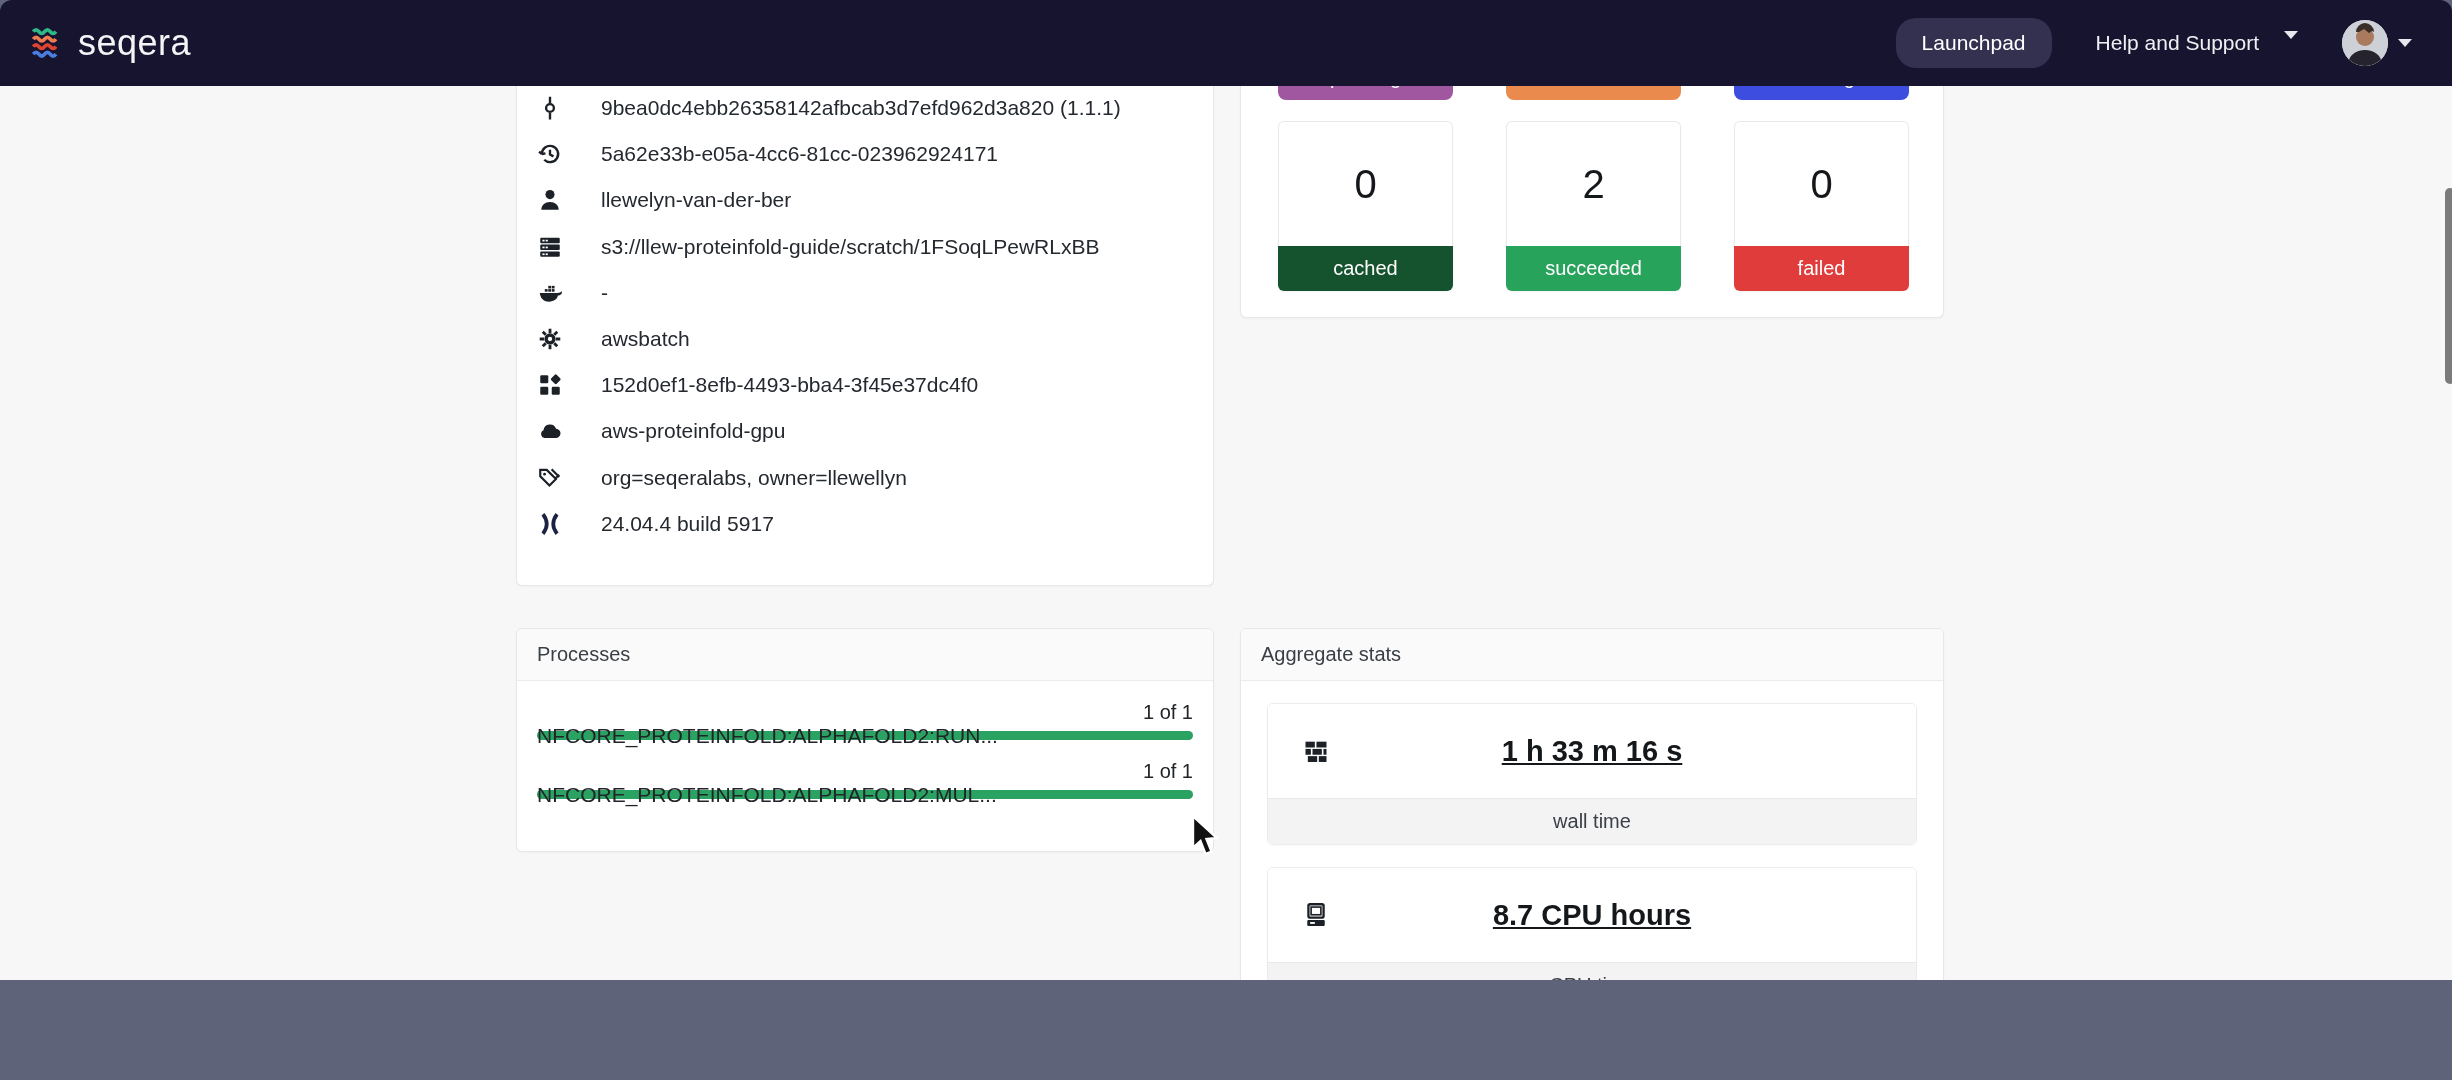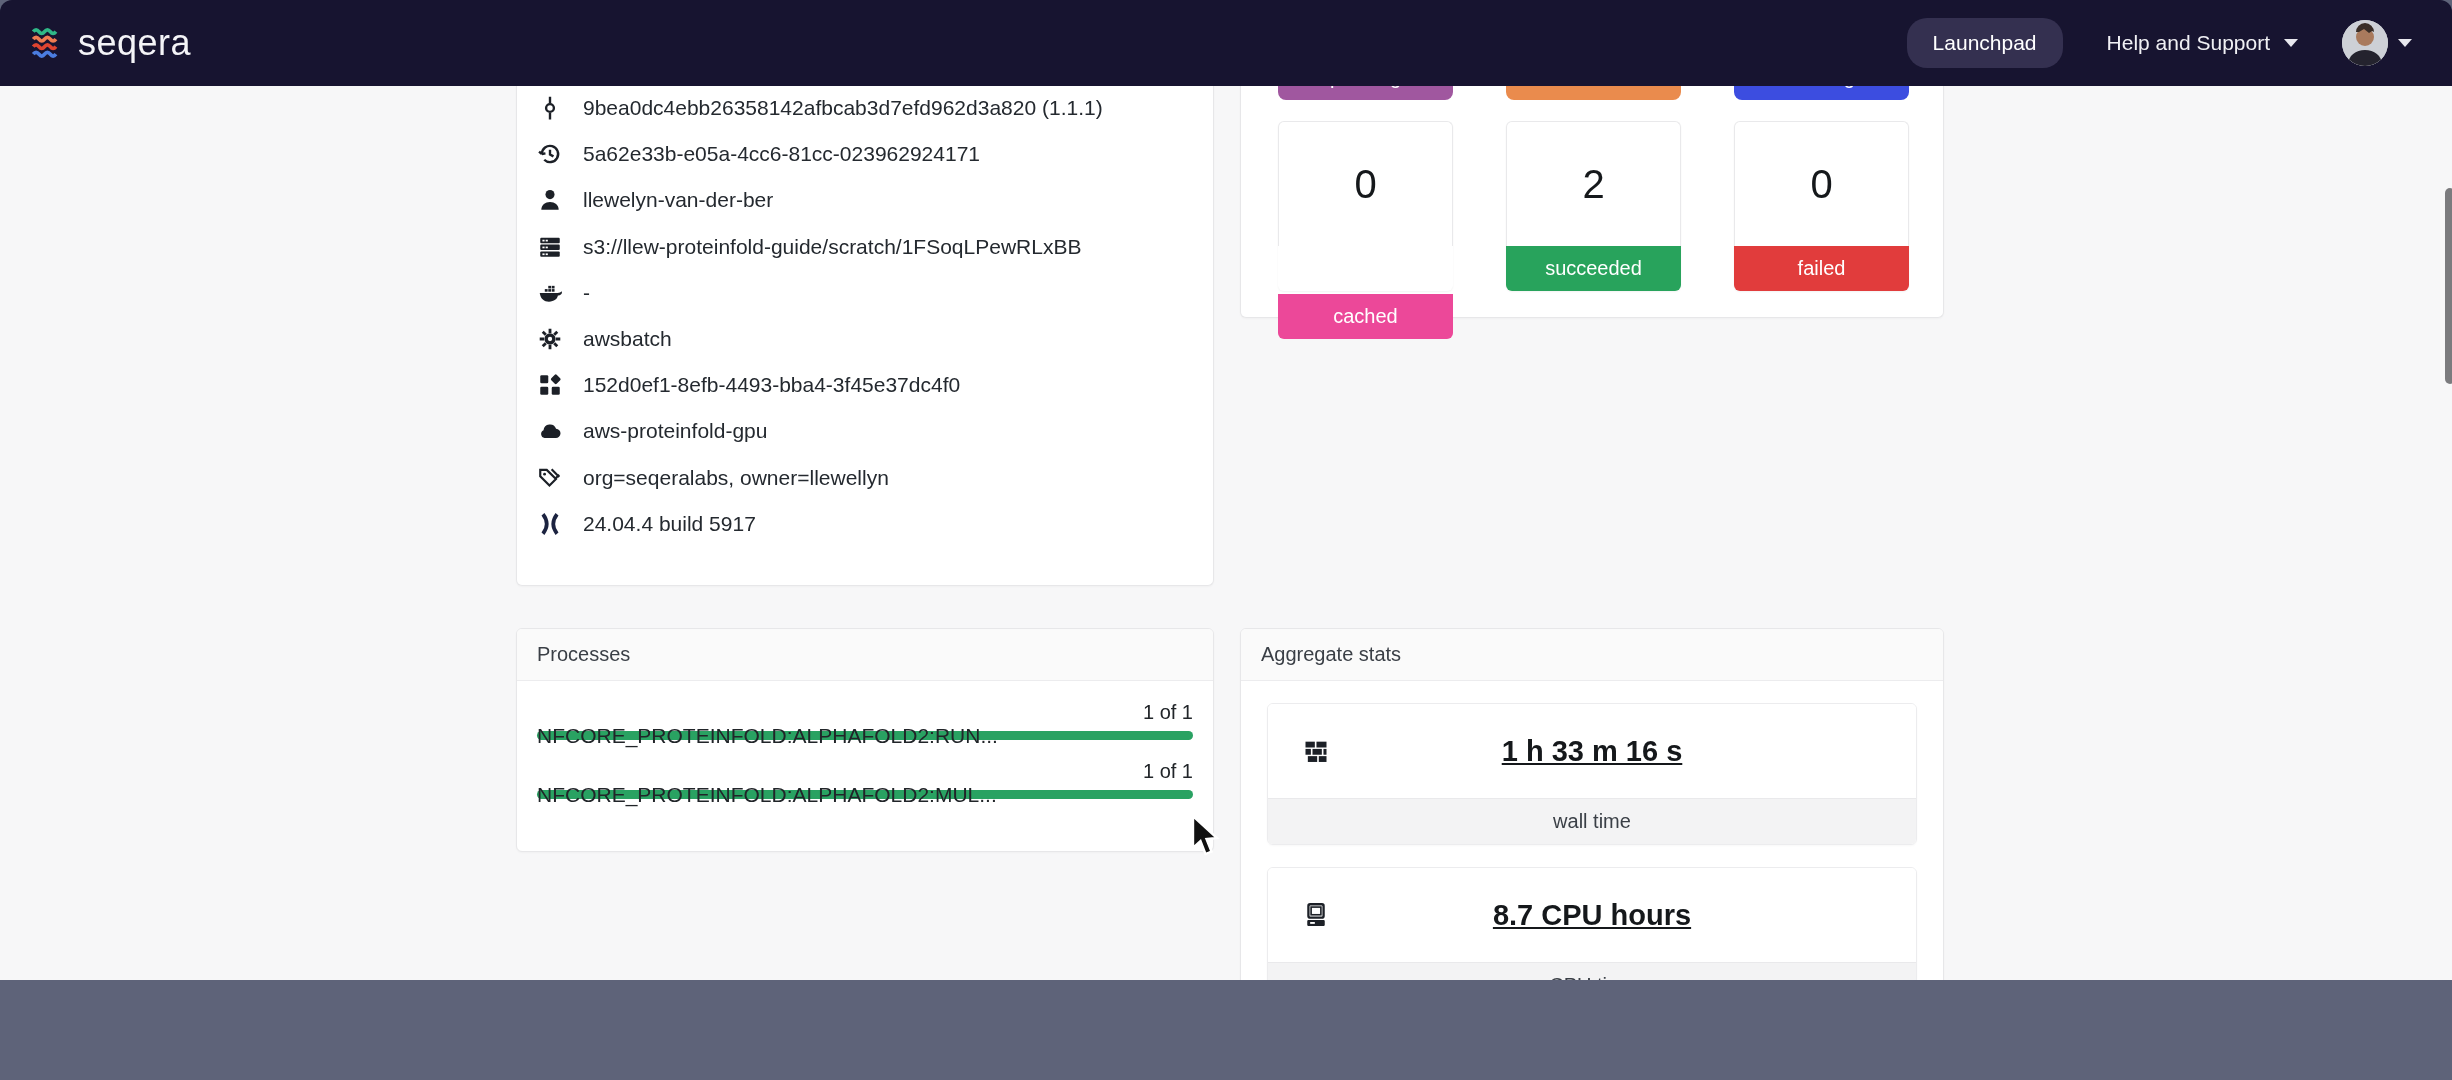--- a/index.html
+++ b/index.html
@@ -8,39 +8,39 @@
 
   
   .navbar { position:absolute; top:0; left:0; width:2452px; height:86px;
             background:#171430; border-radius:12px 12px 0 0;
             display:flex; align-items:center; }
   .brand { display:flex; align-items:center; gap:14px; margin-left:28px; }
   .brand-text { color:#f4f4f7; font-size:36px; font-weight:500; letter-spacing:0.5px; }
   .nav-right { margin-left:auto; display:flex; align-items:center; gap:44px; margin-right:40px; }
   .launchpad-btn { background:#343050; color:#fff; font-size:21px; padding:13px 26px;
                    border-radius:20px; border:none; cursor:pointer; }
-  .help { color:#f0f0f4; font-size:21px; display:flex; align-items:center; gap:14px; cursor:pointer; }
+  .help { color:#f0f0f4; font-size:21px; display:flex; gap:25px; cursor:pointer; }
   .caret { width:0; height:0; border-left:7px solid transparent; border-right:7px solid transparent;
            border-top:8px solid #e8e8ee; display:inline-block; }
   .avatar-wrap { display:flex; align-items:center; gap:10px; cursor:pointer; }
   .avatar { width:46px; height:46px; border-radius:50%; overflow:hidden; background:#cfd2d8; }
 
   
   .page { position:absolute; top:86px; left:0; width:2452px; height:994px;
           background:#f7f7f8; overflow:hidden; }
   .panel { position:absolute; background:#fff; border:1px solid #e7e7e9;
            box-shadow:0 1px 2px rgba(0,0,0,0.03); }
   .panel-header { height:52px; background:#fafafa; border-bottom:1px solid #ececee;
                   display:flex; align-items:center; padding:0 20px;
                   font-size:20px; color:#3a3f46; border-radius:5px 5px 0 0;text-align:center; }
 
   
   .meta-panel { left:516px; top:-1px; width:698px; height:501px;
                 border-top:none; border-radius:0 0 6px 6px; padding:0 20px; }
-  .meta-row { height:46.2px; display:flex; align-items:center; gap:20px; }
+  .meta-row { height:46.2px; display:flex; align-items:center; gap:38px; }
   .meta-icon { width:26px; height:26px; flex:0 0 26px; display:flex; align-items:center; justify-content:center; }
   .meta-text { font-size:21px; color:#24292f; }
 
   
   .tasks-panel { left:1240px; top:-1px; width:704px; height:233px;
                  border-top:none; border-radius:0 0 6px 6px; }
   .bars-clip { position:absolute; top:0; left:0; width:100%; height:15px; overflow:hidden; }
   .status-bar { position:absolute; top:-30px; width:175px; height:45px; border-radius:8px;
                 display:flex; align-items:center; justify-content:center;
                 color:#fff; font-size:20px; }
@@ -244,21 +244,21 @@
           </div>
         <div class="status-bar" style="left: 265px; background-color: rgb(234, 139, 77);">
             <span>submitted</span>
           </div>
         <div class="status-bar" style="left: 493px; background-color: rgb(60, 77, 224);">
             <span>running</span>
           </div>
       </div>
       <div class="count-card" style="left:37px">
         <div class="count-top">0</div>
-        <div class="count-foot" style="background-color: #ec4899; margin-top: 48px;">
+        <div class="count-foot" style="background-color: #14532d;">
             <span>cached</span>
           </div>
       </div>
       <div class="count-card" style="left:265px">
         <div class="count-top">2</div>
         <div class="count-foot" style="background-color: rgb(40, 163, 92);">
             <span>succeeded</span>
           </div>
       </div>
       <div class="count-card" style="left:493px">

